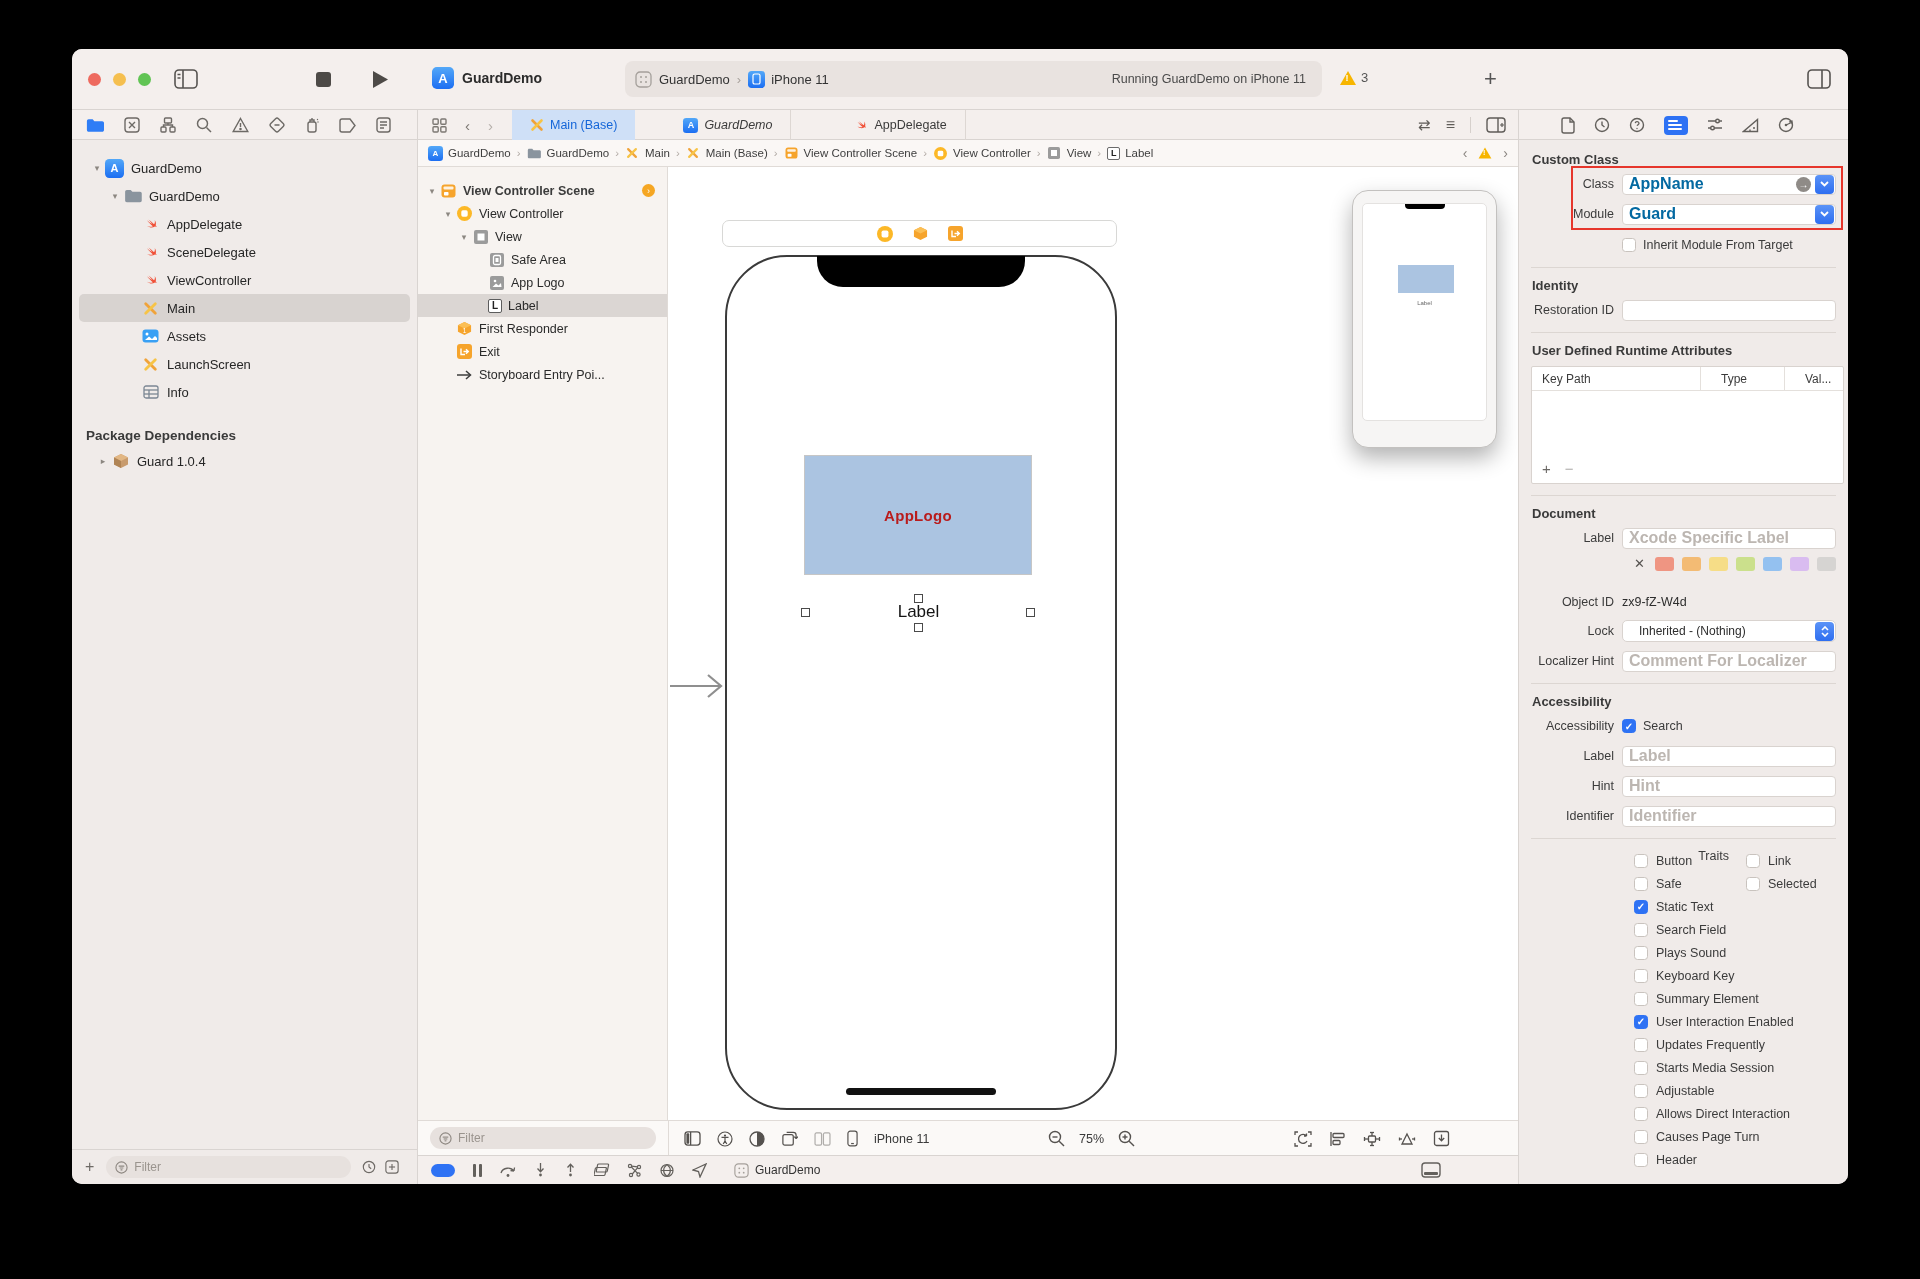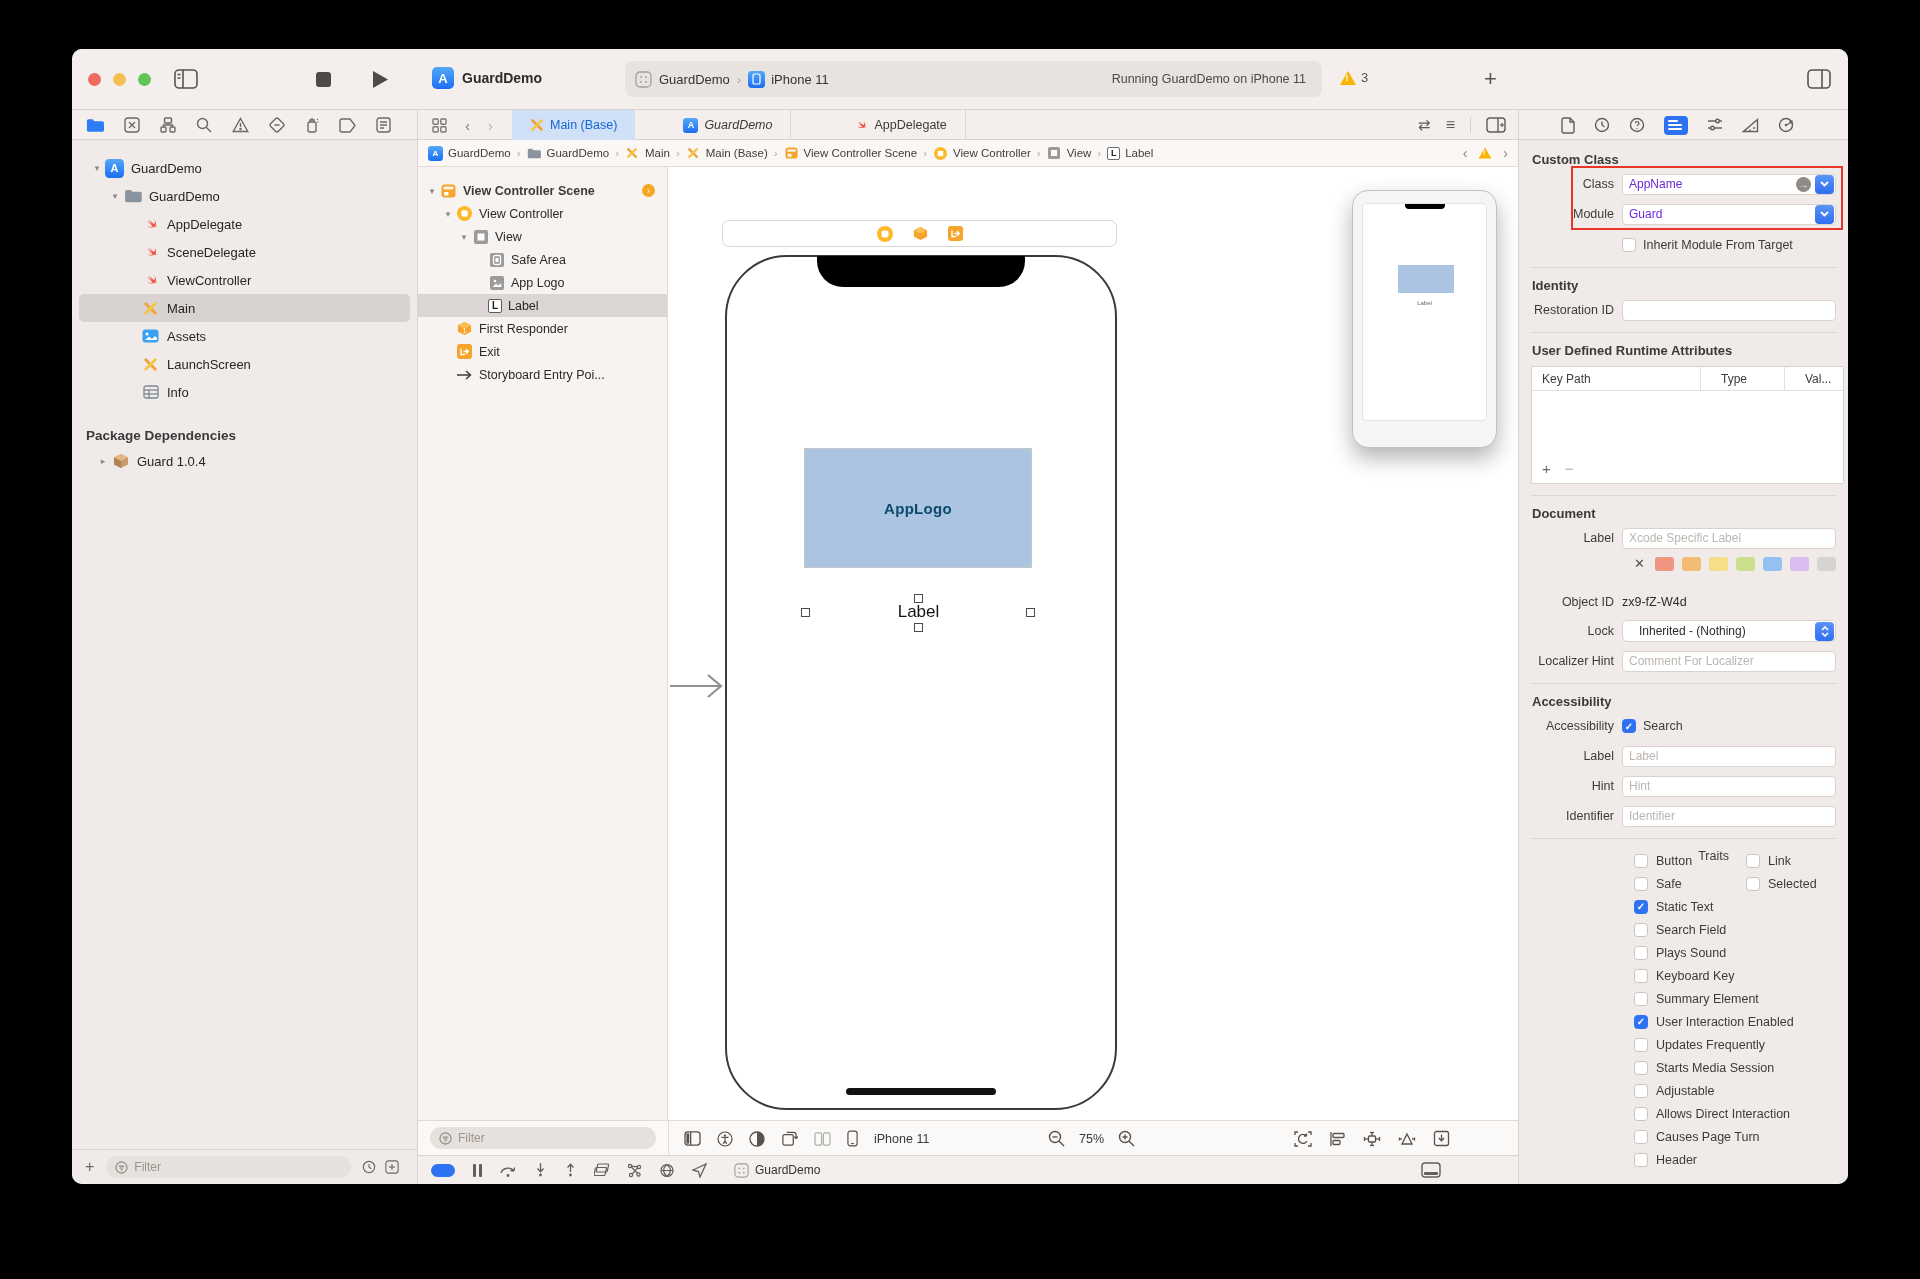--- a/index.html
+++ b/index.html
@@ -55,21 +55,21 @@
   .orow { height:23px; display:flex; align-items:center; font-size:12.5px; color:#2a2a2a; position:relative; }
   .orow.sel { background:#dbd6d3; }
   .oicon { width:17px; height:17px; margin-right:6px; flex:0 0 auto; display:inline-flex; align-items:center; justify-content:center; }
   .scene-dot { position:absolute; right:12px; width:13px; height:13px; border-radius:50%; background:#f5a623; color:#fff; font-size:9px; display:flex; align-items:center; justify-content:center; }
 
   .canvas { position:absolute; left:250px; top:27px; width:850px; height:953px; background:#ffffff; overflow:hidden; }
   .dock { position:absolute; left:54px; top:53px; width:395px; height:27px; background:#fff; border:1px solid #d8d8d6; border-radius:7px; display:flex; align-items:center; justify-content:center; gap:20px; }
   .phone { position:absolute; left:57px; top:88px; width:392px; height:855px; border:2px solid #3a3a3a; border-radius:62px; background:#fff; }
   .notch { position:absolute; left:50%; transform:translateX(-50%); top:-1px; width:208px; height:31px; background:#000; border-radius:0 0 26px 26px; }
   .homebar { position:absolute; left:50%; transform:translateX(-50%); bottom:13px; width:150px; height:7px; background:#111; border-radius:4px; }
-  .applogo { position:absolute; left:136px; top:281px; width:228px; height:120px; background:#abc4e1; border:1px solid #c6c6c6; display:flex; align-items:center; justify-content:center; color:#0c4a6e; font-weight:bold; font-size:15px; letter-spacing:.3px; }
+  .applogo { position:absolute; left:136px; top:288px; width:228px; height:120px; background:#abc4e1; border:1px solid #c6c6c6; display:flex; align-items:center; justify-content:center; color:#b91c1c; font-weight:bold; font-size:15px; letter-spacing:.3px; }
   .canvas-label { position:absolute; left:190px; top:435px; width:121px; text-align:center; font-size:17px; color:#141414; }
   .handle { position:absolute; width:9px; height:9px; background:#fff; border:1.5px solid #4a4a4a; }
   .entry-arrow { position:absolute; left:2px; top:505px; }
   .minipreview { position:absolute; left:684px; top:23px; width:145px; height:258px; background:#f6f5f4; border:1px solid #c3c1bf; border-radius:16px; box-shadow:0 10px 22px rgba(0,0,0,.30); }
   .mini-screen { position:absolute; left:9px; top:12px; right:9px; bottom:26px; background:#fff; border:1px solid #e4e2e0; border-radius:5px; }
   .mini-notch { position:absolute; left:50%; transform:translateX(-50%); top:0; width:40px; height:5px; background:#000; border-radius:0 0 4px 4px; }
   .mini-logo { position:absolute; left:35px; top:61px; width:56px; height:28px; background:#abc4e1; }
   .mini-label { position:absolute; left:0; top:96px; width:100%; text-align:center; font-size:6px; color:#666; }
 
   .strip { position:absolute; left:0; top:980px; width:1100px; height:35px; background:#fbf9f7; border-top:1px solid #e0dbd7; }
@@ -81,21 +81,21 @@
   .bp-capsule { width:24px; height:13px; border-radius:7px; background:#2e72f4; }
   .dbg-app { display:flex; align-items:center; gap:6px; font-size:12px; color:#333; margin-left:10px; }
   .console-toggle { position:absolute; left:1003px; top:6px; }
 
   
   .inspector { position:absolute; left:1446px; top:91px; width:330px; height:1044px; background:#f0ebe9; border-left:1px solid #d9d4d1; font-size:12.5px; color:#3b3b3b; padding-top:10px; }
   .ihead { font-size:13px; font-weight:bold; color:#3a3a3a; margin:2px 0 4px 13px; }
   .irow { display:flex; align-items:center; margin:6px 12px 0 0; min-height:22px; position:relative; }
   .ilabel { width:103px; text-align:right; padding-right:8px; flex:0 0 auto; color:#3b3b3b; }
   .ifield { flex:1; height:21px; background:#fff; border:1px solid #d9d3cf; border-radius:4px; display:flex; align-items:center; position:relative; }
-  .ifield input { border:none; outline:none; background:transparent; width:100%; height:100%; font-family:"Liberation Sans",sans-serif; font-size:12px; color:#6d28d9; padding:0 6px; }
+  .ifield input { border:none; outline:none; background:transparent; width:100%; height:100%; font-family:"Liberation Sans",sans-serif; font-size:16px; color:#0369a1; padding:0 6px;font-weight:bold; }
   .ifield input::placeholder { color:#bcb6b1; }
   .dd-btn { flex:0 0 auto; width:19px; height:19px; margin-right:1px; background:linear-gradient(#5b93f7,#2e6ef0); border-radius:4px; display:flex; align-items:center; justify-content:center; }
   .jump-circ { flex:0 0 auto; width:15px; height:15px; border-radius:50%; background:#8f8b87; color:#fff; font-size:10px; display:flex; align-items:center; justify-content:center; margin-right:4px; }
   .sep { height:1px; background:#dcd6d2; margin:11px 12px 10px 12px; }
   .cb { width:14px; height:14px; border:1px solid #c9c3be; border-radius:3.5px; background:#fff; flex:0 0 auto; display:inline-flex; align-items:center; justify-content:center; }
   .cb.on { background:#2e72f4; border-color:#2e72f4; }
   .cb.on::after { content:"✓"; color:#fff; font-size:10px; font-weight:bold; }
   .redbox { position:absolute; left:52px; top:26px; width:272px; height:64px; border:2.5px solid #e6362c; pointer-events:none; z-index:5; }
   .udra-table { margin:8px 4px 0 12px; height:118px; background:#fff; border:1px solid #d9d3cf; border-radius:2px; position:relative; font-size:12px; }
   .udra-head { height:24px; border-bottom:1px solid #e4e0dc; display:flex; align-items:center; color:#3b3b3b; }

